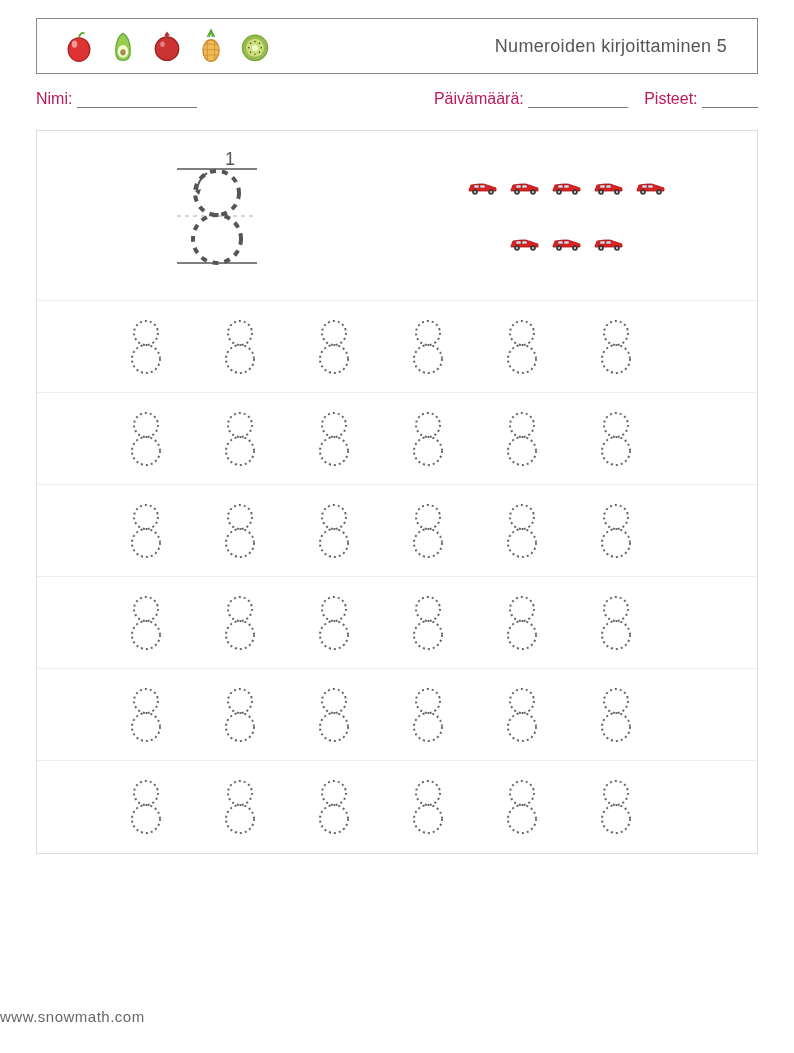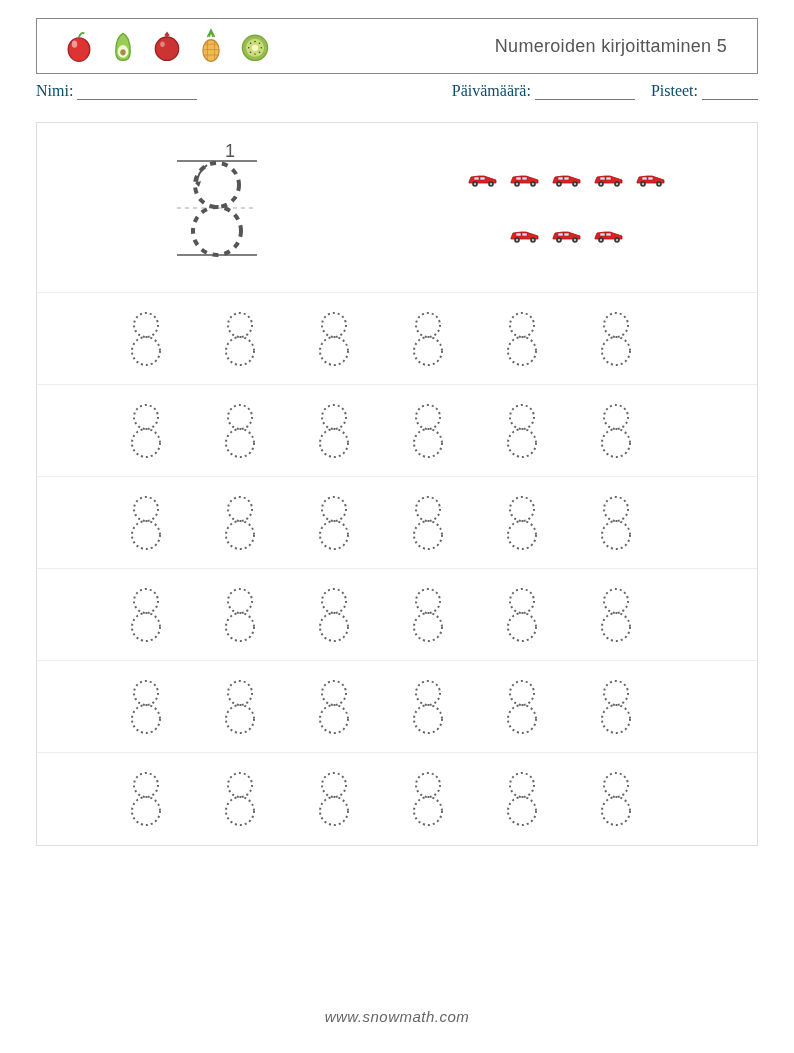--- a/index.html
+++ b/index.html
@@ -30,25 +30,24 @@
     .fruit-svg { width: 36px; height: 40px; }
     .title {
       position: absolute;
       right: 30px;
       font-size: 18px;
       color: #555;
       letter-spacing: 0.3px;
     }
     .info-row {
       display: flex;
-      margin-top: 8px;
+      margin-top: 16px;
       font-size: 16px;
-      color: #0c4a6e;
+      color: #be185d;
       gap: 10px;
-      font-family: Liberation Serif, serif;
     }
     .info-left { flex: 1; }
     .info-right { display: flex; gap: 16px; }
     .blank {
       display: inline-block;
       border-bottom: 1px solid #777;
       vertical-align: bottom;
       height: 16px;
     }
     .w120 { width: 120px; }
@@ -87,25 +86,23 @@
       justify-content: flex-start;
       padding-left: 90px;
       gap: 56px;
     }
     .trace-row:last-child { border-bottom: none; }
     .footer {
       position: absolute;
       bottom: 28px;
       left: 0;
       width: 100%;
-      text-align: center;
       font-size: 15px;
       color: #666;
       letter-spacing: 0.5px;
-      font-style: italic;
     }
   </style>
 </head>
 <body>
 
 <div class="page">
   <div class="header-box">
     <div class="fruits">
 
       <svg class="fruit-svg" viewBox="0 0 40 40">

